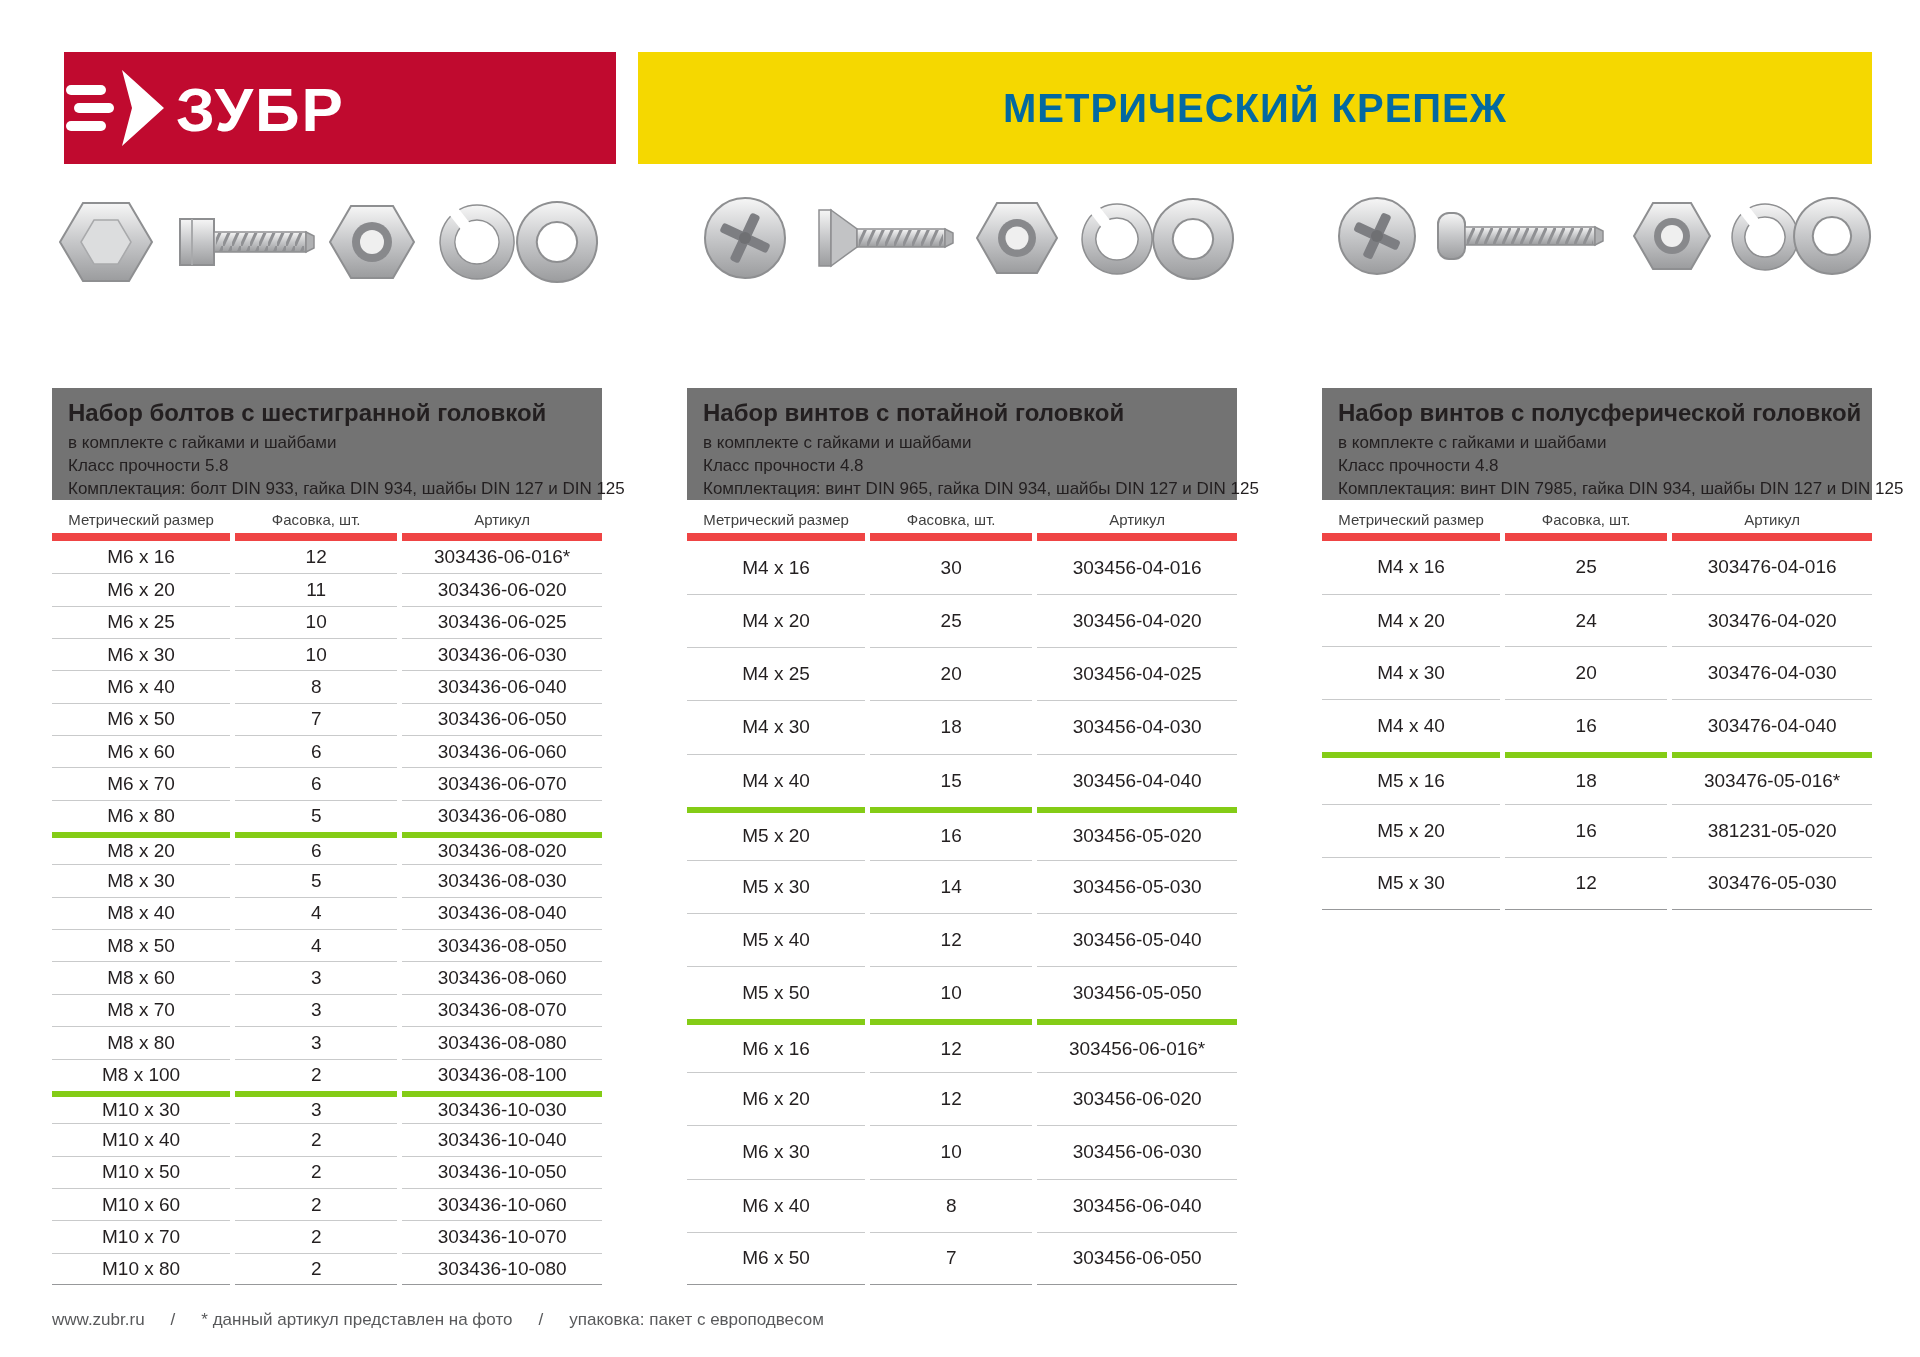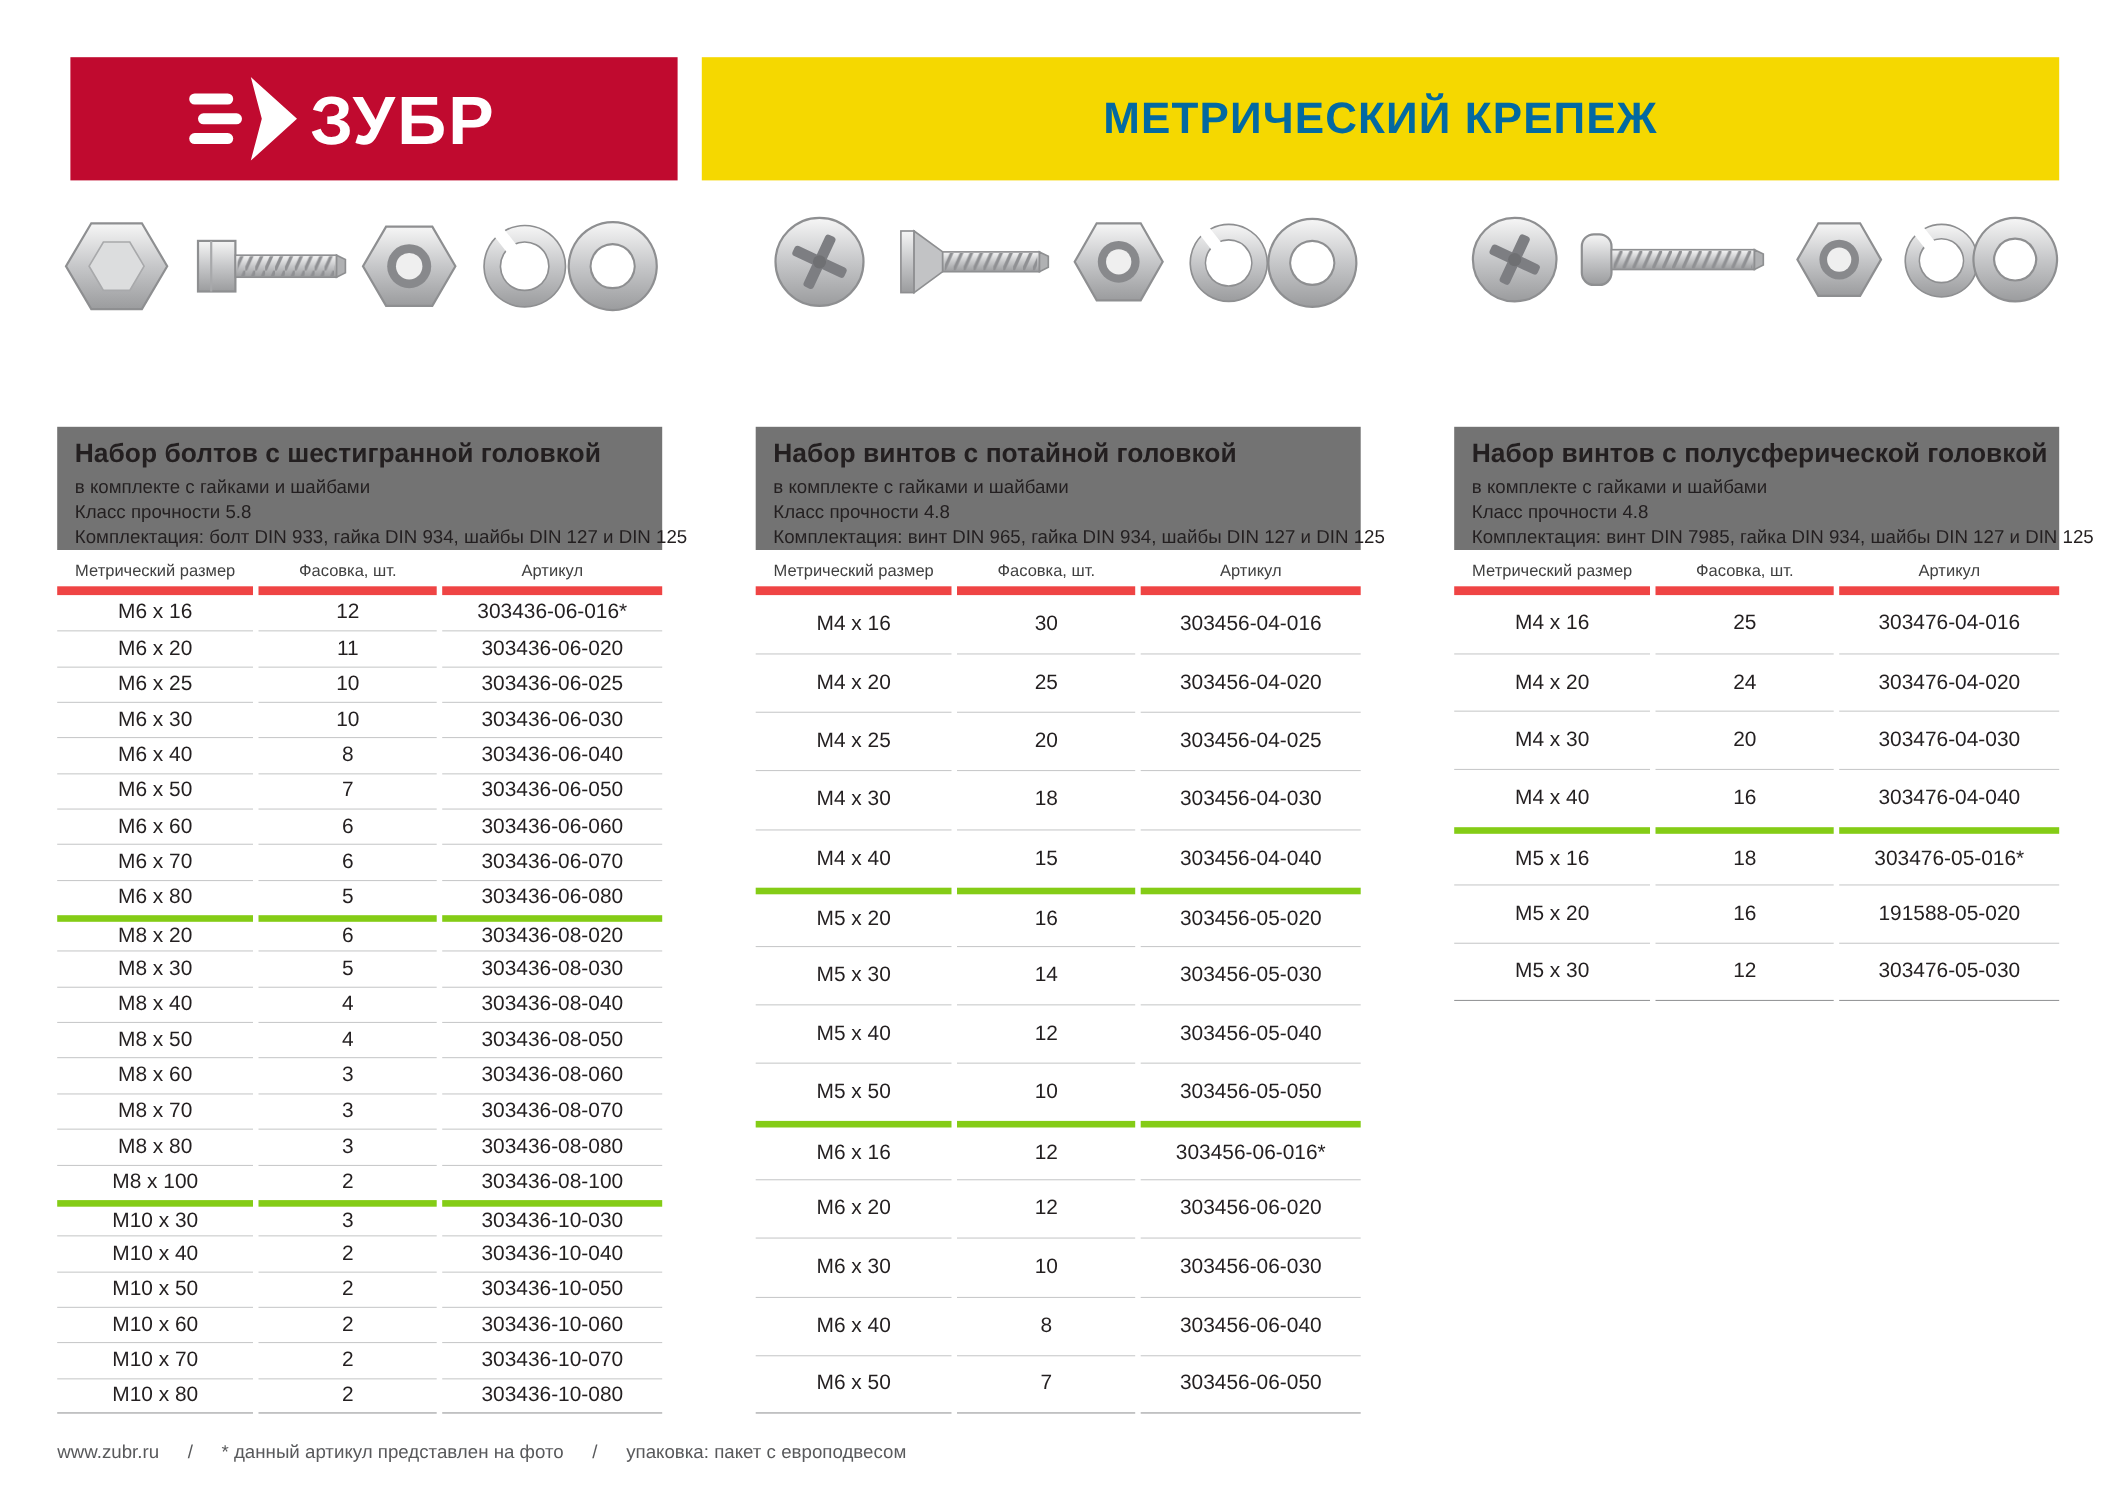--- a/index.html
+++ b/index.html
@@ -2,21 +2,21 @@
 <html><head>
 <meta charset="utf-8">
 <style>
   *{box-sizing:border-box}
   html,body{margin:0;padding:0;background:#ffffff}
   body{font-family:"Liberation Sans",sans-serif;color:#231f20}
   .page{position:relative;width:1920px;height:1357px;background:#ffffff;overflow:hidden}
 
   
   .brand-box{position:absolute;left:64px;top:52px;width:552px;height:112px;background:#c00a2f;
-    display:flex;align-items:center;justify-content:center}
+    display:flex;align-items:center;}
   .title-box{position:absolute;left:638px;top:52px;width:1234px;height:112px;background:#f5d800;
     display:flex;align-items:center;justify-content:center}
   .title-box span{font-size:40px;font-weight:bold;letter-spacing:1px;color:#0369a1}
 
   
   .col{position:absolute;top:0;width:550px;height:1357px}
   .col1{left:52px}.col2{left:687px}.col3{left:1322px}
   .photo{position:absolute;top:186px;left:0;width:550px;height:112px}
   .infobox{position:absolute;top:388px;left:0;width:550px;height:112px;background:#737373;
     padding:11px 16px 0 16px}
@@ -440,21 +440,21 @@
         </div>
         <div class="t-group sep">
           <div class="t-row">
             <div class="t-cell c0">М5 х 16</div>
             <div class="t-cell c1">18</div>
             <div class="t-cell c2">303476-05-016*</div>
           </div>
           <div class="t-row">
             <div class="t-cell c0">М5 х 20</div>
             <div class="t-cell c1">16</div>
-            <div class="t-cell c2">191588-05-020</div>
+            <div class="t-cell c2">381231-05-020</div>
           </div>
           <div class="t-row">
             <div class="t-cell c0">М5 х 30</div>
             <div class="t-cell c1">12</div>
             <div class="t-cell c2">303476-05-030</div>
           </div>
         </div>
       </div>
   </section>
 

